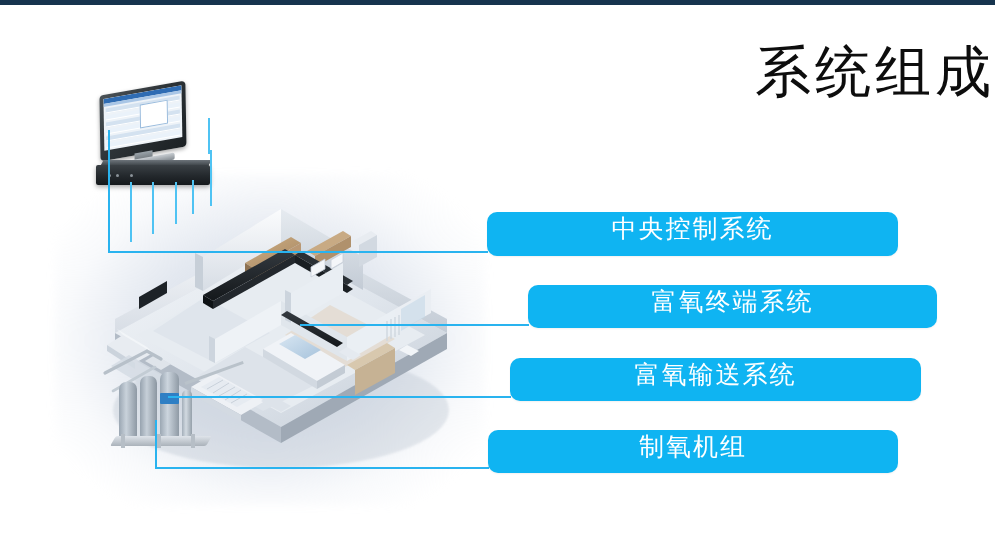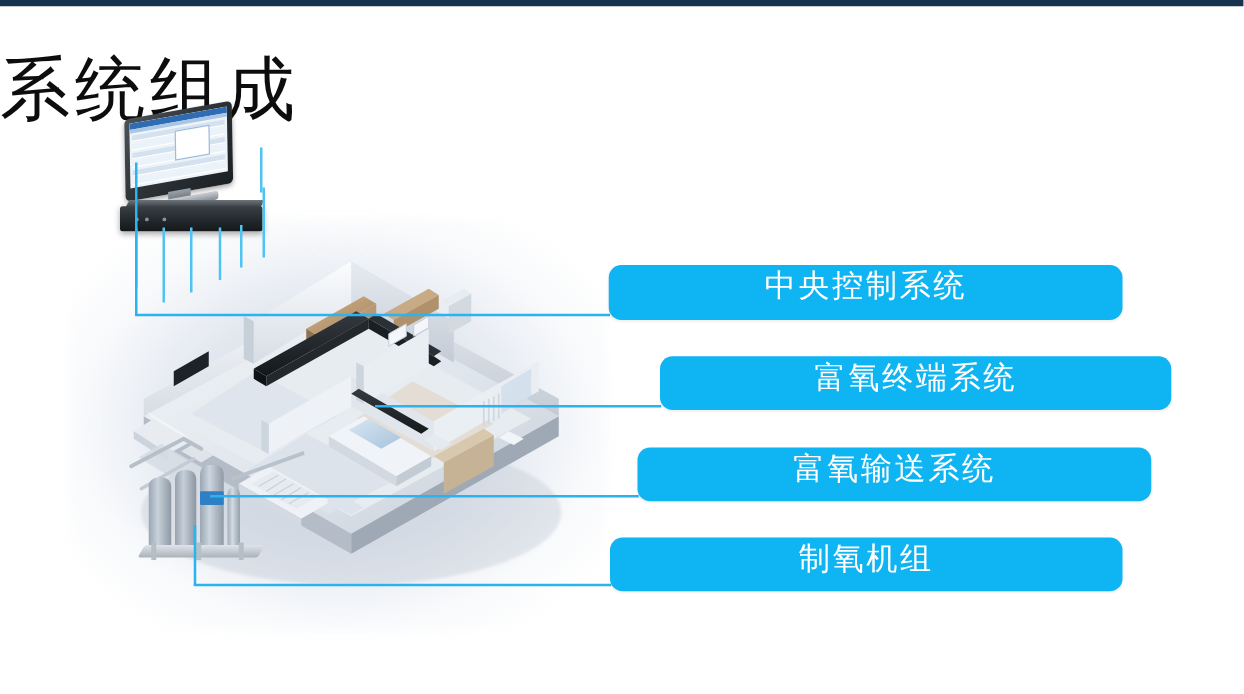--- a/index.html
+++ b/index.html
@@ -15,21 +15,21 @@
     background:#ffffff;overflow:hidden;
   }
   
   .topstrip{
     position:absolute;left:0;top:0;width:995px;height:5px;
     background:#16344e;
   }
   
   .title{
     position:absolute;left:0;top:40px;width:995px;
-    text-align:left;
+    text-align:right;
     font-size:56px;
     letter-spacing:4px;
     color:#0d0d0d;
     font-weight:400;
     line-height:1.15;
     font-family:"DejaVu Sans","Liberation Sans",sans-serif;
   }
   
   .halo{
     position:absolute;

